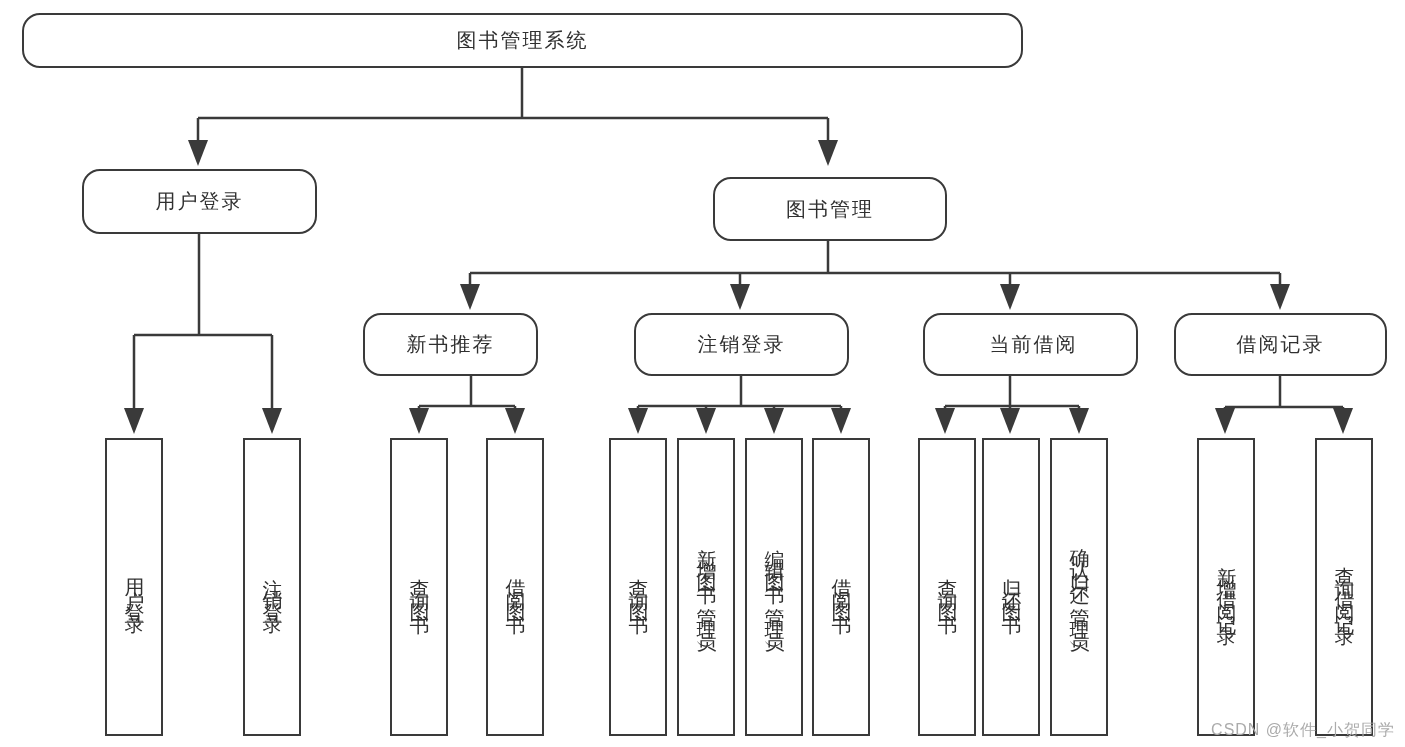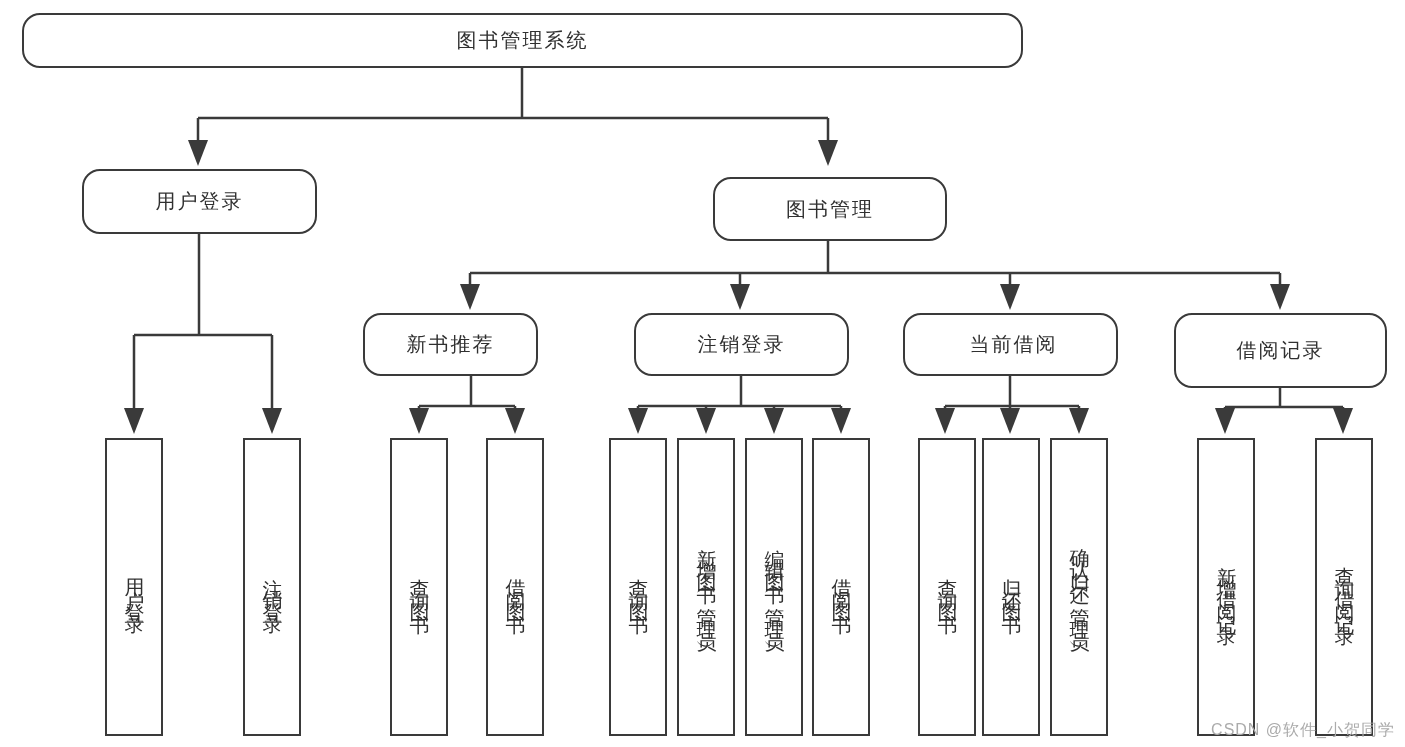--- a/index.html
+++ b/index.html
@@ -112,22 +112,22 @@
     </g>
   </svg>
 
   <div class="node hnode" style="left:22px; top:13px; width:1001px; height:55px;">图书管理系统</div>
 
   <div class="node hnode" style="left:82px; top:169px; width:235px; height:65px;">用户登录</div>
   <div class="node hnode" style="left:713px; top:169px; width:234px; height:64px;margin-top:8px;">图书管理</div>
 
   <div class="node hnode" style="left:363px; top:313px; width:175px; height:63px;">新书推荐</div>
   <div class="node hnode" style="left:634px; top:313px; width:215px; height:63px;">注销登录</div>
-  <div class="node hnode" style="left:903px; top:313px; width:215px; height:63px;padding-left:6px;">当前借阅</div>
-  <div class="node hnode" style="left:1174px; top:313px; width:213px; height:75px;">借阅记录</div>
+  <div class="node hnode" style="left:923px; top:313px; width:215px; height:63px;padding-left:6px;">当前借阅</div>
+  <div class="node hnode" style="left:1174px; top:313px; width:213px; height:63px;">借阅记录</div>
 
   <div class="node vnode" style="left:105px;">用户登录</div>
   <div class="node vnode" style="left:243px;">注销登录</div>
 
   <div class="node vnode" style="left:390px;">查询图书</div>
   <div class="node vnode" style="left:486px;">借阅图书</div>
 
   <div class="node vnode" style="left:609px;">查询图书</div>
   <div class="node vnode" style="left:677px;">新增图书（管理员）</div>
   <div class="node vnode" style="left:745px;">编辑图书（管理员）</div>

